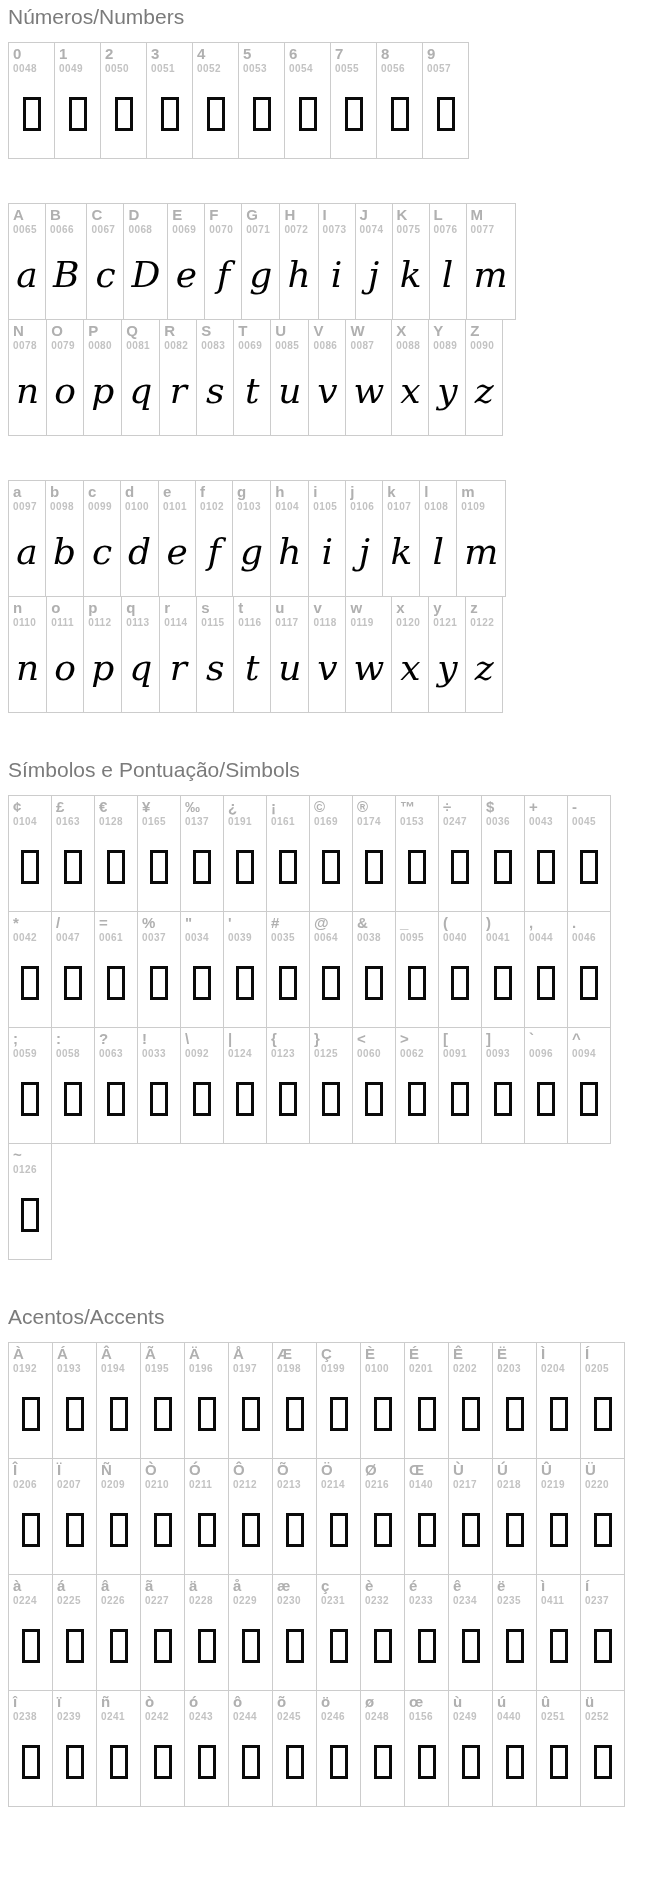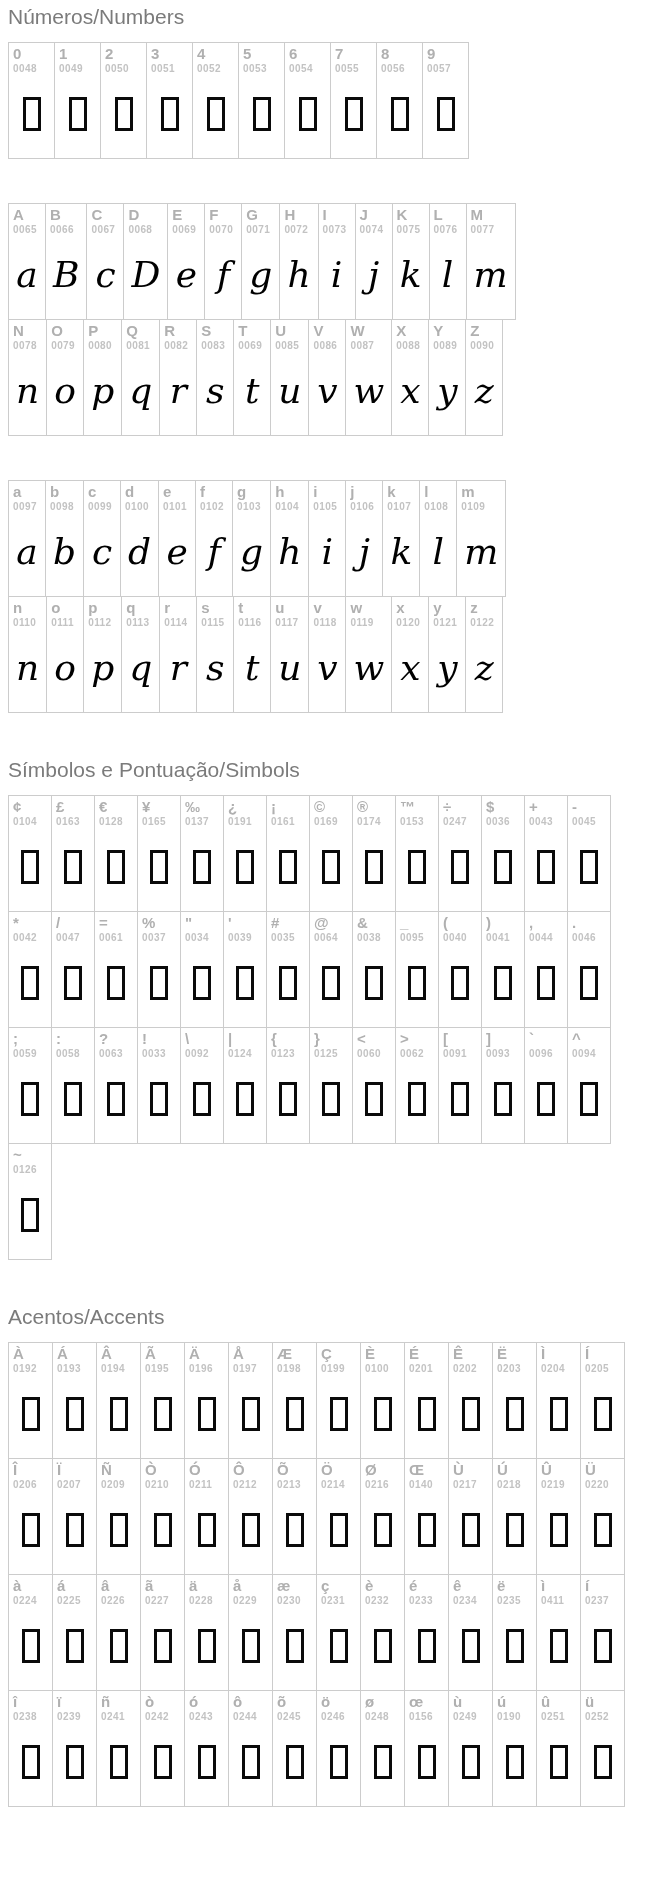--- a/index.html
+++ b/index.html
@@ -1684,21 +1684,21 @@
       <span class="code-label">0249</span>
     </div>
     <div class="glyph-area">
               <span class="tofu"></span>
             </div>
   </div>
 
   <div class="cell">
     <div class="cell-header">
       <span class="char-label">ú</span>
-      <span class="code-label">0190</span>
+      <span class="code-label">0440</span>
     </div>
     <div class="glyph-area">
               <span class="tofu"></span>
             </div>
   </div>
 
   <div class="cell">
     <div class="cell-header">
       <span class="char-label">û</span>
       <span class="code-label">0251</span>

